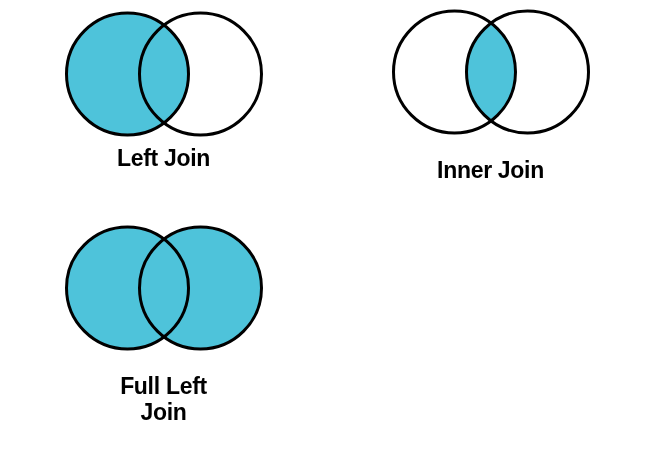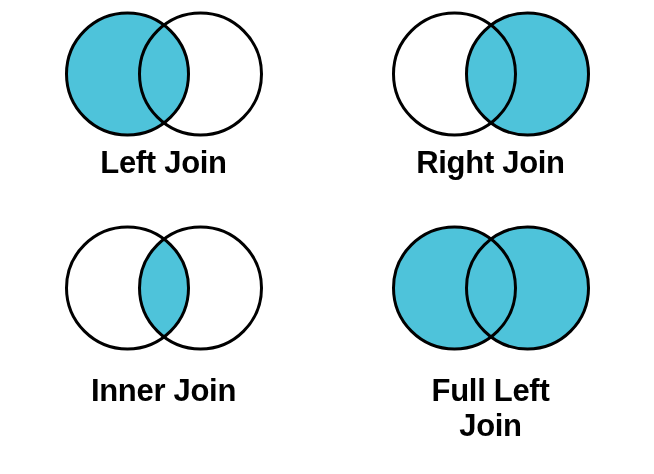--- a/index.html
+++ b/index.html
@@ -29,21 +29,21 @@
     flex-direction: column;
     align-items: center;
   }
 
   .venn {
     display: block;
   }
 
   .caption {
     margin-top: 2px;
-    font-size: 31px;
+    font-size: 23px;
     font-weight: bold;
     color: #000000;
     text-align: center;
     line-height: 1.12;
     letter-spacing: -0.3px;
     white-space: pre-line;
   }
 
   
   .cell-top .venn { margin-top: 8px; }
@@ -70,40 +70,20 @@
       <circle cx="141.5" cy="66" r="61" fill="#ffffff"></circle>
       <g clip-path="url(#clipR-0)">
         <circle cx="68.5" cy="66" r="61" fill="#4EC3DA"></circle>
       </g>
       <circle cx="68.5" cy="66" r="61" fill="none" stroke="#000000" stroke-width="3"></circle>
       <circle cx="141.5" cy="66" r="61" fill="none" stroke="#000000" stroke-width="3"></circle>
     </svg>
     <div class="caption">Left Join</div>
   </div>
 
-  <div class="cell cell-top">
-    <svg class="venn" width="210" height="132" viewBox="0 0 210 132">
-      <defs>
-        <clipPath id="clipL-1">
-            <circle cx="68.5" cy="66" r="61"></circle>
-          </clipPath>
-        <clipPath id="clipR-1">
-            <circle cx="141.5" cy="66" r="61"></circle>
-          </clipPath>
-      </defs>
-      <circle cx="68.5" cy="66" r="61" fill="#ffffff"></circle>
-      <circle cx="141.5" cy="66" r="61" fill="#4EC3DA"></circle>
-      <g clip-path="url(#clipL-1)">
-        <circle cx="141.5" cy="66" r="61" fill="#4EC3DA"></circle>
-      </g>
-      <circle cx="68.5" cy="66" r="61" fill="none" stroke="#000000" stroke-width="3"></circle>
-      <circle cx="141.5" cy="66" r="61" fill="none" stroke="#000000" stroke-width="3"></circle>
-    </svg>
-    <div class="caption">Right Join</div>
-  </div>
 
   <div class="cell cell-bottom">
     <svg class="venn" width="210" height="132" viewBox="0 0 210 132">
       <defs>
         <clipPath id="clipL-2">
             <circle cx="68.5" cy="66" r="61"></circle>
           </clipPath>
         <clipPath id="clipR-2">
             <circle cx="141.5" cy="66" r="61"></circle>
           </clipPath>

